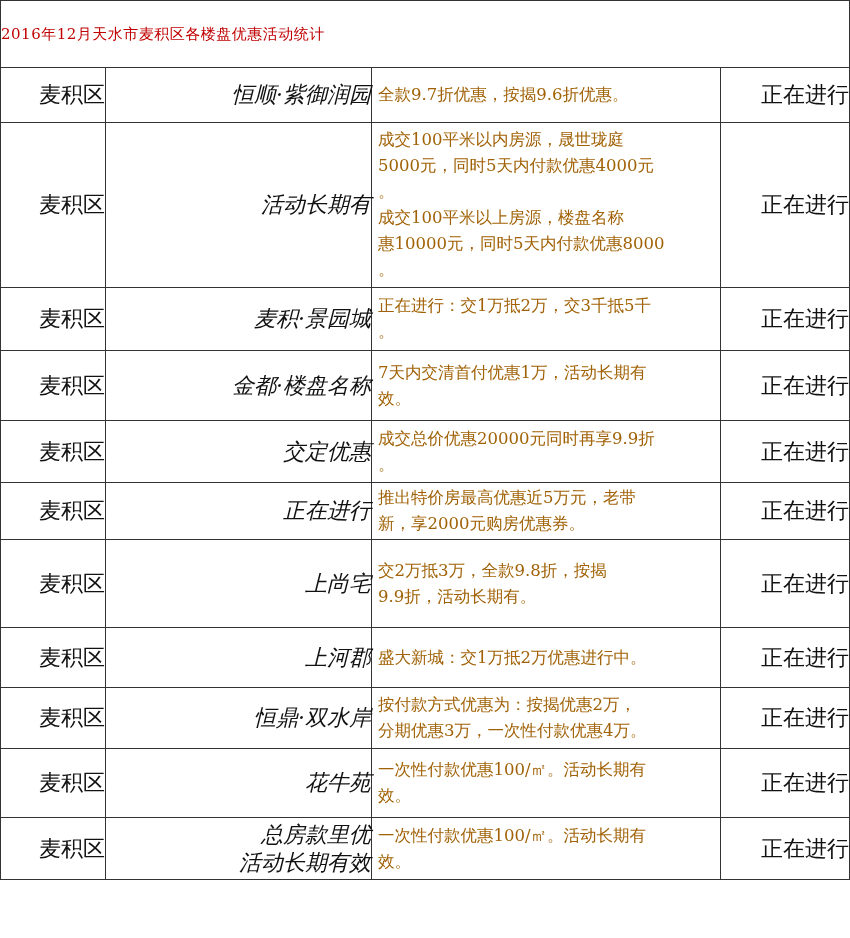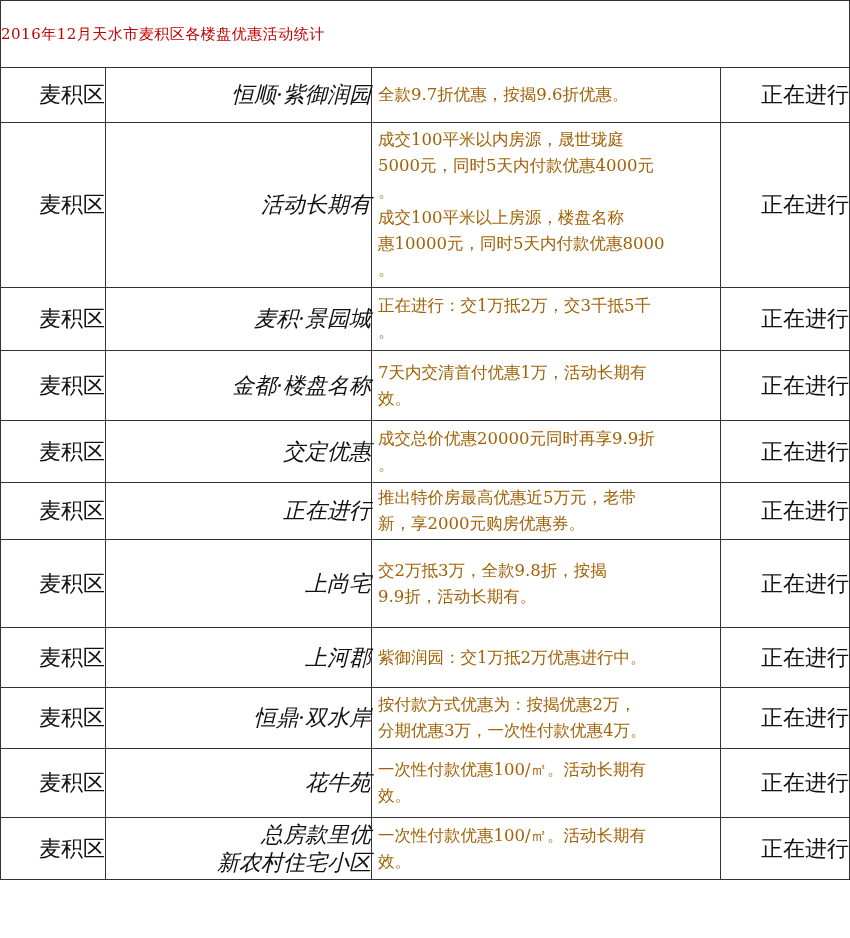--- a/index.html
+++ b/index.html
@@ -117,21 +117,21 @@
           <span class="promo-line">9.9折，活动长期有。</span>
         </td>
         <td class="c-status">正在进行</td>
       </tr>
       <tr style="height: 60px;">
         <td class="c-area">麦积区</td>
         <td class="c-name">
           <span>上河郡</span>
         </td>
         <td class="c-promo">
-          <span class="promo-line">紫御润园：交1万抵2万优惠进行中。</span>
+          <span class="promo-line">盛大新城：交1万抵2万优惠进行中。</span>
         </td>
         <td class="c-status">正在进行</td>
       </tr>
       <tr style="height: 61px;">
         <td class="c-area">麦积区</td>
         <td class="c-name">
           <span>恒鼎·双水岸</span>
         </td>
         <td class="c-promo">
           <span class="promo-line">按付款方式优惠为：按揭优惠2万，</span>
@@ -147,21 +147,21 @@
         <td class="c-promo">
           <span class="promo-line">一次性付款优惠100/㎡。活动长期有</span>
           <span class="promo-line">效。</span>
         </td>
         <td class="c-status">正在进行</td>
       </tr>
       <tr style="height: 62px;">
         <td class="c-area">麦积区</td>
         <td class="c-name">
           <span>总房款里优</span>
-          <span>新农村住宅小区</span>
+          <span>活动长期有效</span>
         </td>
         <td class="c-promo">
           <span class="promo-line">一次性付款优惠100/㎡。活动长期有</span>
           <span class="promo-line">效。</span>
         </td>
         <td class="c-status">正在进行</td>
       </tr>
     </tbody>
 </table>
 

